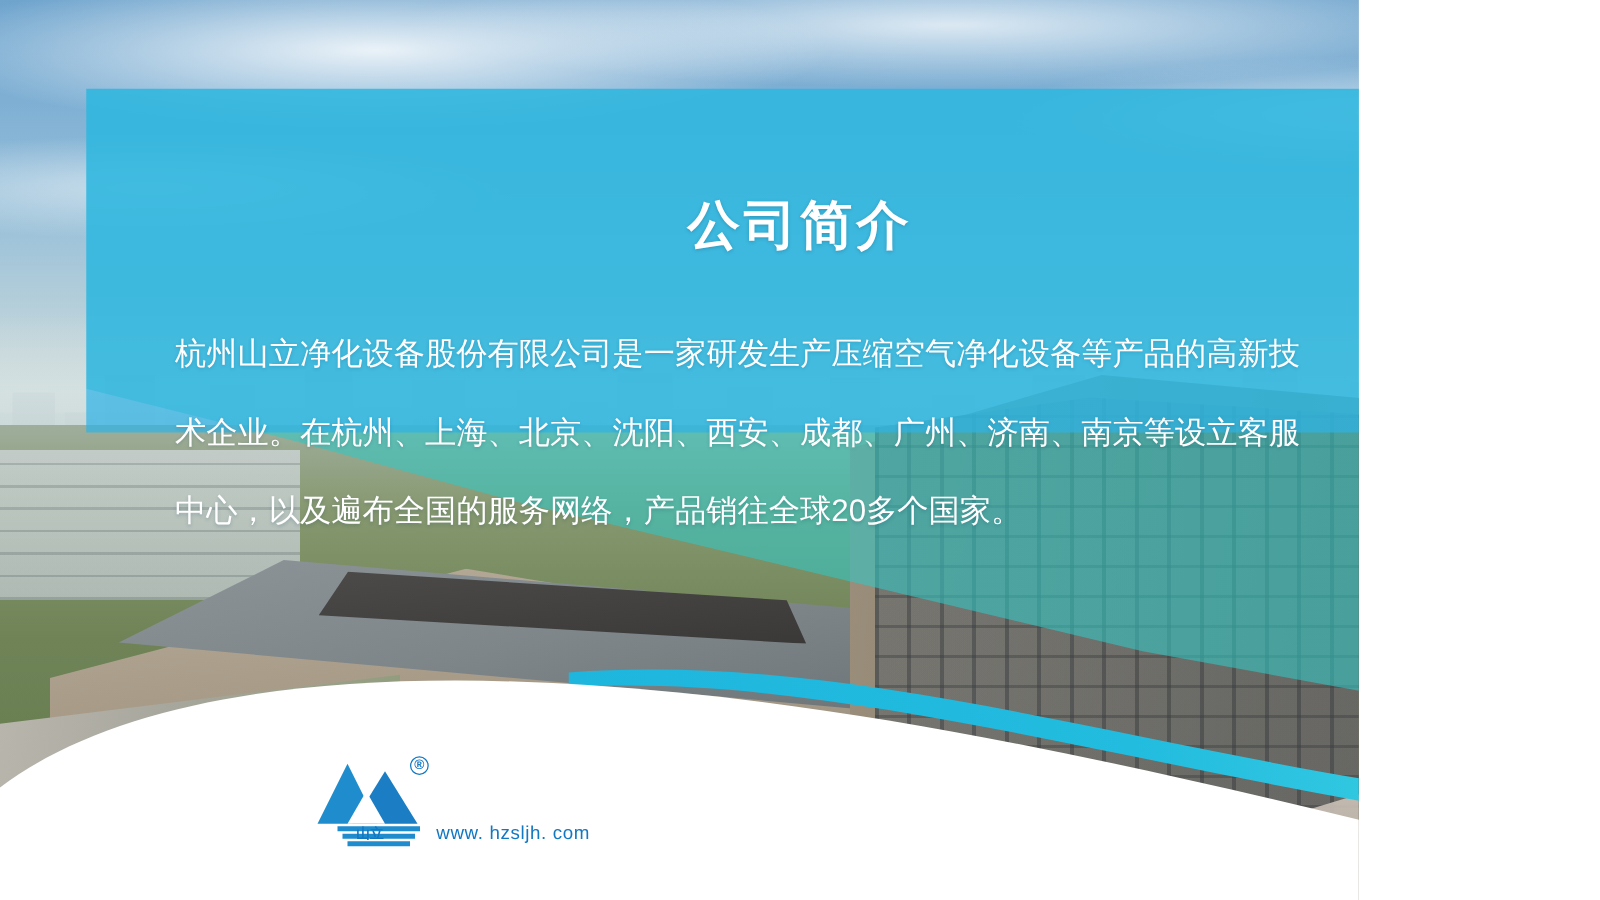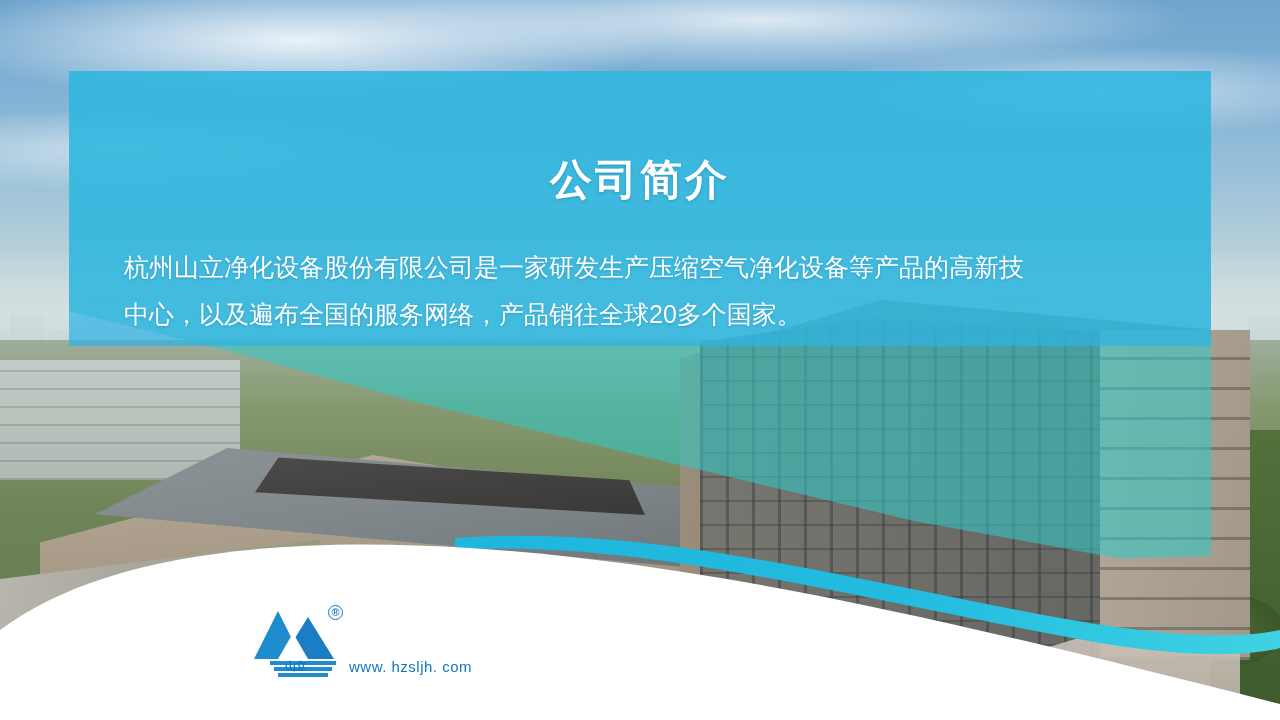--- a/index.html
+++ b/index.html
@@ -1,21 +1,21 @@
 <!DOCTYPE html>
 <html><head>
 <meta charset="utf-8">
 <style>
   html,body{margin:0;padding:0;}
   body{
     width:1280px;height:720px;overflow:hidden;
     font-family:"Liberation Sans","DejaVu Sans",sans-serif;
     background:#fff;
   }
-  #slide{position:relative;width:1280px;height:720px;overflow:hidden;background:#b9c9cf;}
+  #slide{position:relative;width:1087px;height:720px;overflow:hidden;background:#b9c9cf;}
 
   
   .photo{position:absolute;inset:0;overflow:hidden;}
   .sky{
     position:absolute;left:0;top:0;width:1280px;height:330px;
     background:
       radial-gradient(ellipse 520px 90px at 300px 40px, rgba(255,255,255,.85) 0%, rgba(255,255,255,0) 70%),
       radial-gradient(ellipse 600px 70px at 760px 20px, rgba(255,255,255,.75) 0%, rgba(255,255,255,0) 72%),
       radial-gradient(ellipse 400px 60px at 1100px 90px, rgba(255,255,255,.55) 0%, rgba(255,255,255,0) 75%),
       radial-gradient(ellipse 380px 55px at 120px 150px, rgba(255,255,255,.5) 0%, rgba(255,255,255,0) 75%),
@@ -119,21 +119,21 @@
   .title{
     position:absolute;left:0;top:152px;width:1280px;text-align:center;
     font-size:42px;font-weight:bold;color:#ffffff;letter-spacing:3px;
     text-shadow:0 1px 3px rgba(0,60,90,.25);
   }
   .body-text{
     position:absolute;left:124px;top:244px;width:980px;
     font-size:25px;line-height:47px;color:#ffffff;font-weight:500;
     text-shadow:0 1px 3px rgba(0,60,90,.22);
   }
-  .body-text p{margin:0;white-space:nowrap;}
+  .body-text p{margin:16px;white-space:nowrap;}
 
   
   .swoosh{position:absolute;left:0;top:480px;width:1280px;height:180px;}
 
   
   .footer-curve{position:absolute;left:0;bottom:0;width:1280px;height:250px;}
 
   
   .logo{position:absolute;left:248px;top:603px;width:230px;height:78px;}
   .logo-mark{position:absolute;left:0;top:0;width:100px;height:78px;}
@@ -213,20 +213,21 @@
     <div class="grass-left"></div>
   </div>
 
   <div class="panel"></div>
   <div class="panel-sky"></div>
 
   <div class="title">公司简介</div>
 
   <div class="body-text">
     <p>杭州山立净化设备股份有限公司是一家研发生产压缩空气净化设备等产品的高新技</p>
+    <p>术企业。在杭州、上海、北京、沈阳、西安、成都、广州、济南、南京等设立客服</p>
     <p>中心，以及遍布全国的服务网络，产品销往全球20多个国家。</p>
   </div>
 
   <svg class="swoosh" viewBox="0 0 1280 180" preserveAspectRatio="none">
     <defs>
       <linearGradient id="swg" x1="0" y1="0" x2="1" y2="0">
         <stop offset="0%" stop-color="#1fb6dd"></stop>
         <stop offset="55%" stop-color="#22bcdf"></stop>
         <stop offset="100%" stop-color="#3fd2e2"></stop>
       </linearGradient>

